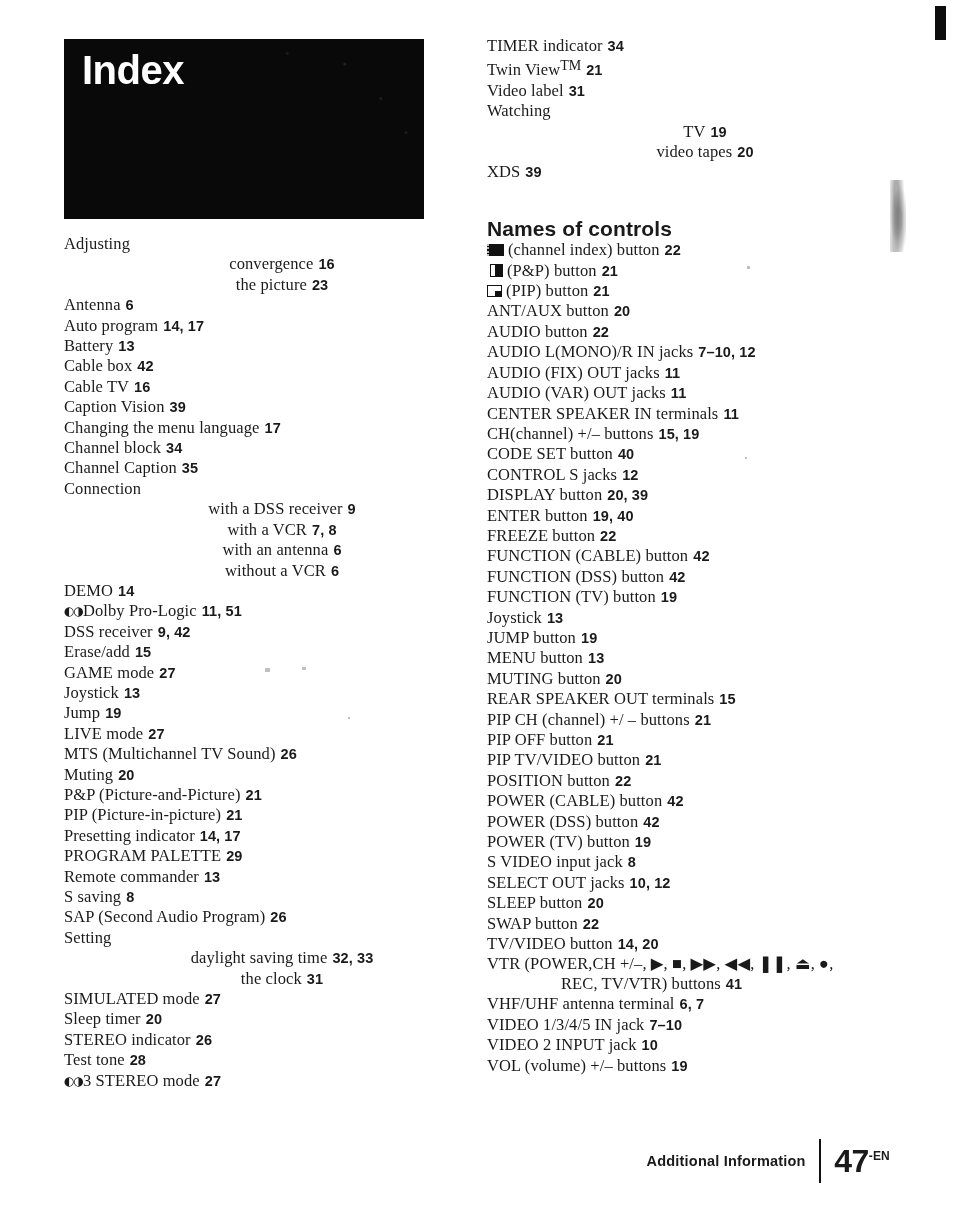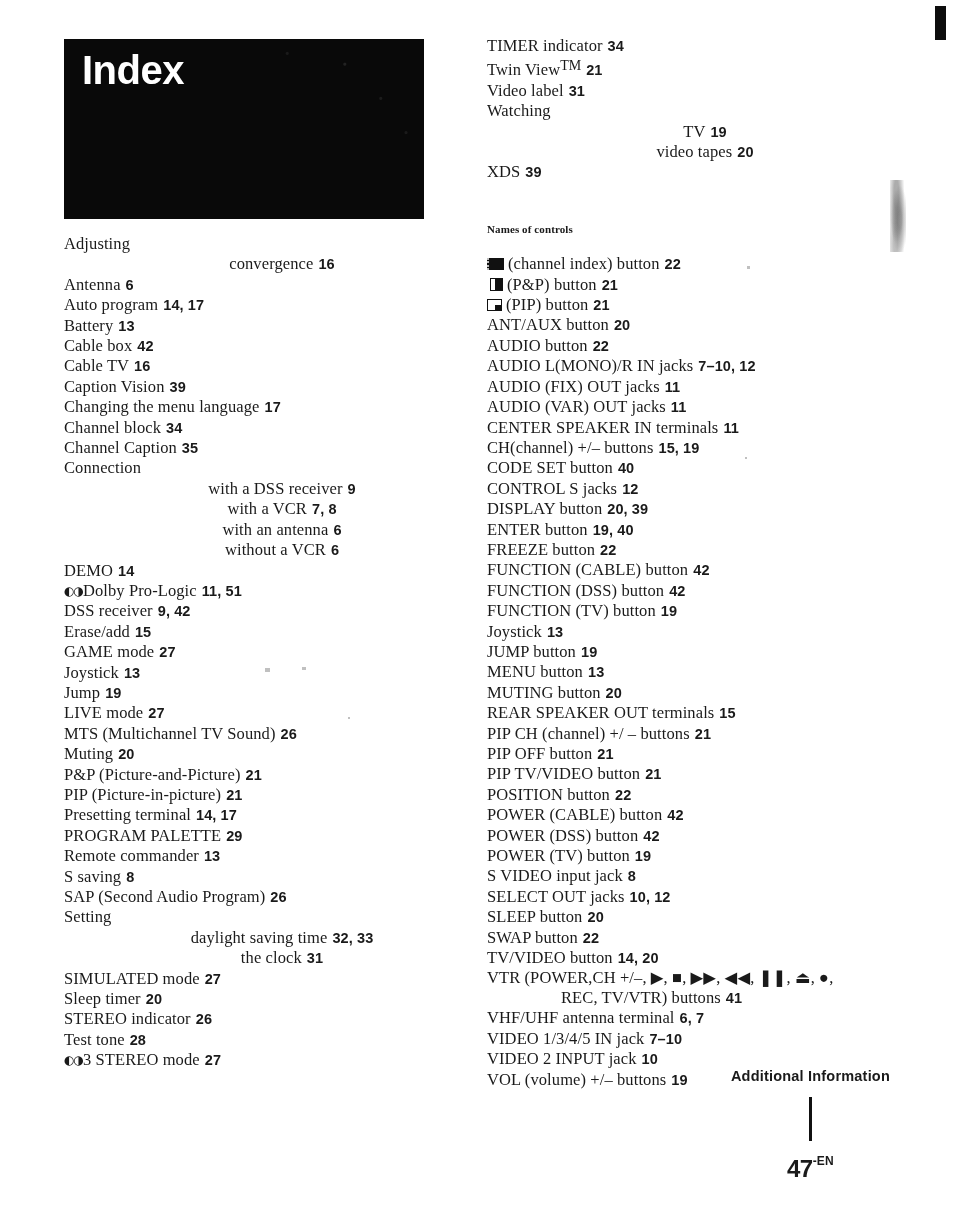--- a/index.html
+++ b/index.html
@@ -92,25 +92,25 @@
     margin-left: 5px;
   }
   .cont {
     display: block;
     padding-left: 74px;
     margin-top: -1px;
   }
 
   
   .subhead {
-    font-family: Liberation Serif, serif;
-    font-weight: bold;
-    font-size: 11px;
+    font-family: Liberation Sans, sans-serif;
+    font-weight: bold;
+    font-size: 21px;
     letter-spacing: .1px;
-    margin-bottom: 15px;
+    margin-bottom: 1px;
   }
   .gap { height: 36px; }
 
   
   .glyph {
     display: inline-block;
     vertical-align: -1px;
     margin-right: 4px;
     position: relative;
   }
@@ -154,35 +154,34 @@
 
   
   .footer {
     position: absolute;
     right: 64px;
     bottom: 44px;
     display: flex;
     align-items: center;
     gap: 13px;
     font-family: "Liberation Sans", "DejaVu Sans", sans-serif;
-    flex-direction: column;
   }
   .footer-label {
     font-weight: bold;
     font-size: 14.5px;
     letter-spacing: .2px;
   }
   .footer-rule {
     width: 2.5px;
     height: 44px;
     background: #111;
   }
   .footer-page {
     font-weight: bold;
-    font-size: 24px;
+    font-size: 32px;
     letter-spacing: -.5px;
   }
   .footer-lang {
     font-weight: bold;
     font-size: 12px;
     vertical-align: 12px;
     letter-spacing: .2px;
   }
 </style>
 </head>
@@ -196,20 +195,21 @@
 <div class="scan-speck" style="left:747px;top:266px;width:3px;height:3px;"></div>
 <div class="scan-speck" style="left:745px;top:457px;width:2px;height:2px;"></div>
 
 <div class="banner">
   <div class="banner-title">Index</div>
 </div>
 
 <div class="col col-left" id="left-col">
     <div class="entry lvl1"><span>Adjusting</span></div>
     <div class="entry lvl2"><span>convergence</span><span class="pages">16</span></div>
+    <div class="entry lvl2"><span>the picture</span><span class="pages">23</span></div>
     <div class="entry lvl1"><span>Antenna</span><span class="pages">6</span></div>
     <div class="entry lvl1"><span>Auto program</span><span class="pages">14, 17</span></div>
     <div class="entry lvl1"><span>Battery</span><span class="pages">13</span></div>
     <div class="entry lvl1"><span>Cable box</span><span class="pages">42</span></div>
     <div class="entry lvl1"><span>Cable TV</span><span class="pages">16</span></div>
     <div class="entry lvl1"><span>Caption Vision</span><span class="pages">39</span></div>
     <div class="entry lvl1"><span>Changing the menu language</span><span class="pages">17</span></div>
     <div class="entry lvl1"><span>Channel block</span><span class="pages">34</span></div>
     <div class="entry lvl1"><span>Channel Caption</span><span class="pages">35</span></div>
     <div class="entry lvl1"><span>Connection</span></div>
@@ -222,21 +222,21 @@
     <div class="entry lvl1"><span>DSS receiver</span><span class="pages">9, 42</span></div>
     <div class="entry lvl1"><span>Erase/add</span><span class="pages">15</span></div>
     <div class="entry lvl1"><span>GAME mode</span><span class="pages">27</span></div>
     <div class="entry lvl1"><span>Joystick</span><span class="pages">13</span></div>
     <div class="entry lvl1"><span>Jump</span><span class="pages">19</span></div>
     <div class="entry lvl1"><span>LIVE mode</span><span class="pages">27</span></div>
     <div class="entry lvl1"><span>MTS (Multichannel TV Sound)</span><span class="pages">26</span></div>
     <div class="entry lvl1"><span>Muting</span><span class="pages">20</span></div>
     <div class="entry lvl1"><span>P&amp;P (Picture-and-Picture)</span><span class="pages">21</span></div>
     <div class="entry lvl1"><span>PIP (Picture-in-picture)</span><span class="pages">21</span></div>
-    <div class="entry lvl1"><span>Presetting terminal</span><span class="pages">14, 17</span></div>
+    <div class="entry lvl1"><span>Presetting indicator</span><span class="pages">14, 17</span></div>
     <div class="entry lvl1"><span>PROGRAM PALETTE</span><span class="pages">29</span></div>
     <div class="entry lvl1"><span>Remote commander</span><span class="pages">13</span></div>
     <div class="entry lvl1"><span>S saving</span><span class="pages">8</span></div>
     <div class="entry lvl1"><span>SAP (Second Audio Program)</span><span class="pages">26</span></div>
     <div class="entry lvl1"><span>Setting</span></div>
     <div class="entry lvl2"><span>daylight saving time</span><span class="pages">32, 33</span></div>
     <div class="entry lvl2"><span>the clock</span><span class="pages">31</span></div>
     <div class="entry lvl1"><span>SIMULATED mode</span><span class="pages">27</span></div>
     <div class="entry lvl1"><span>Sleep timer</span><span class="pages">20</span></div>
     <div class="entry lvl1"><span>STEREO indicator</span><span class="pages">26</span></div>

